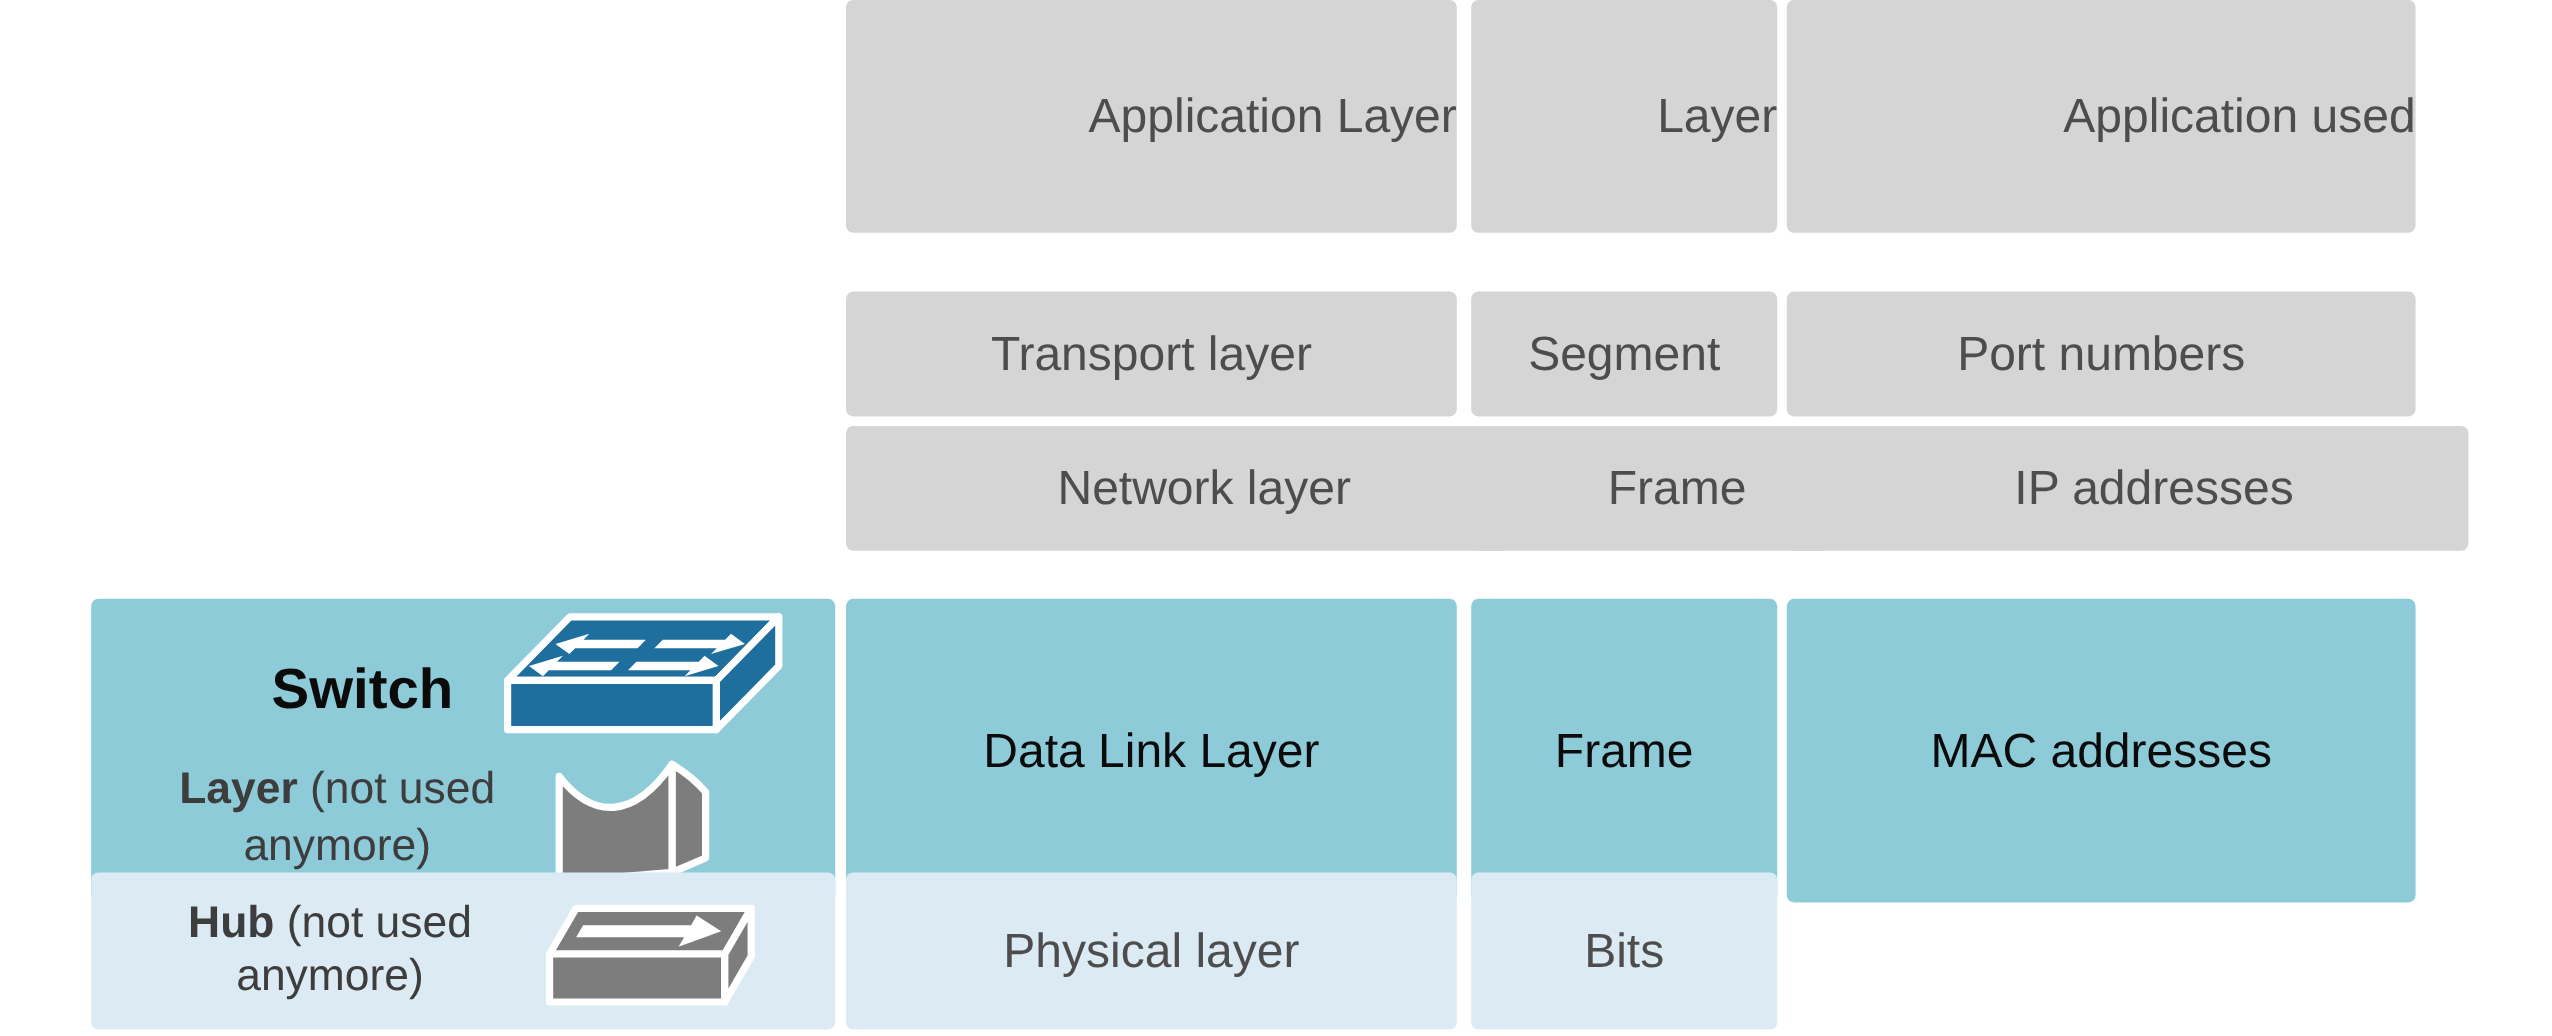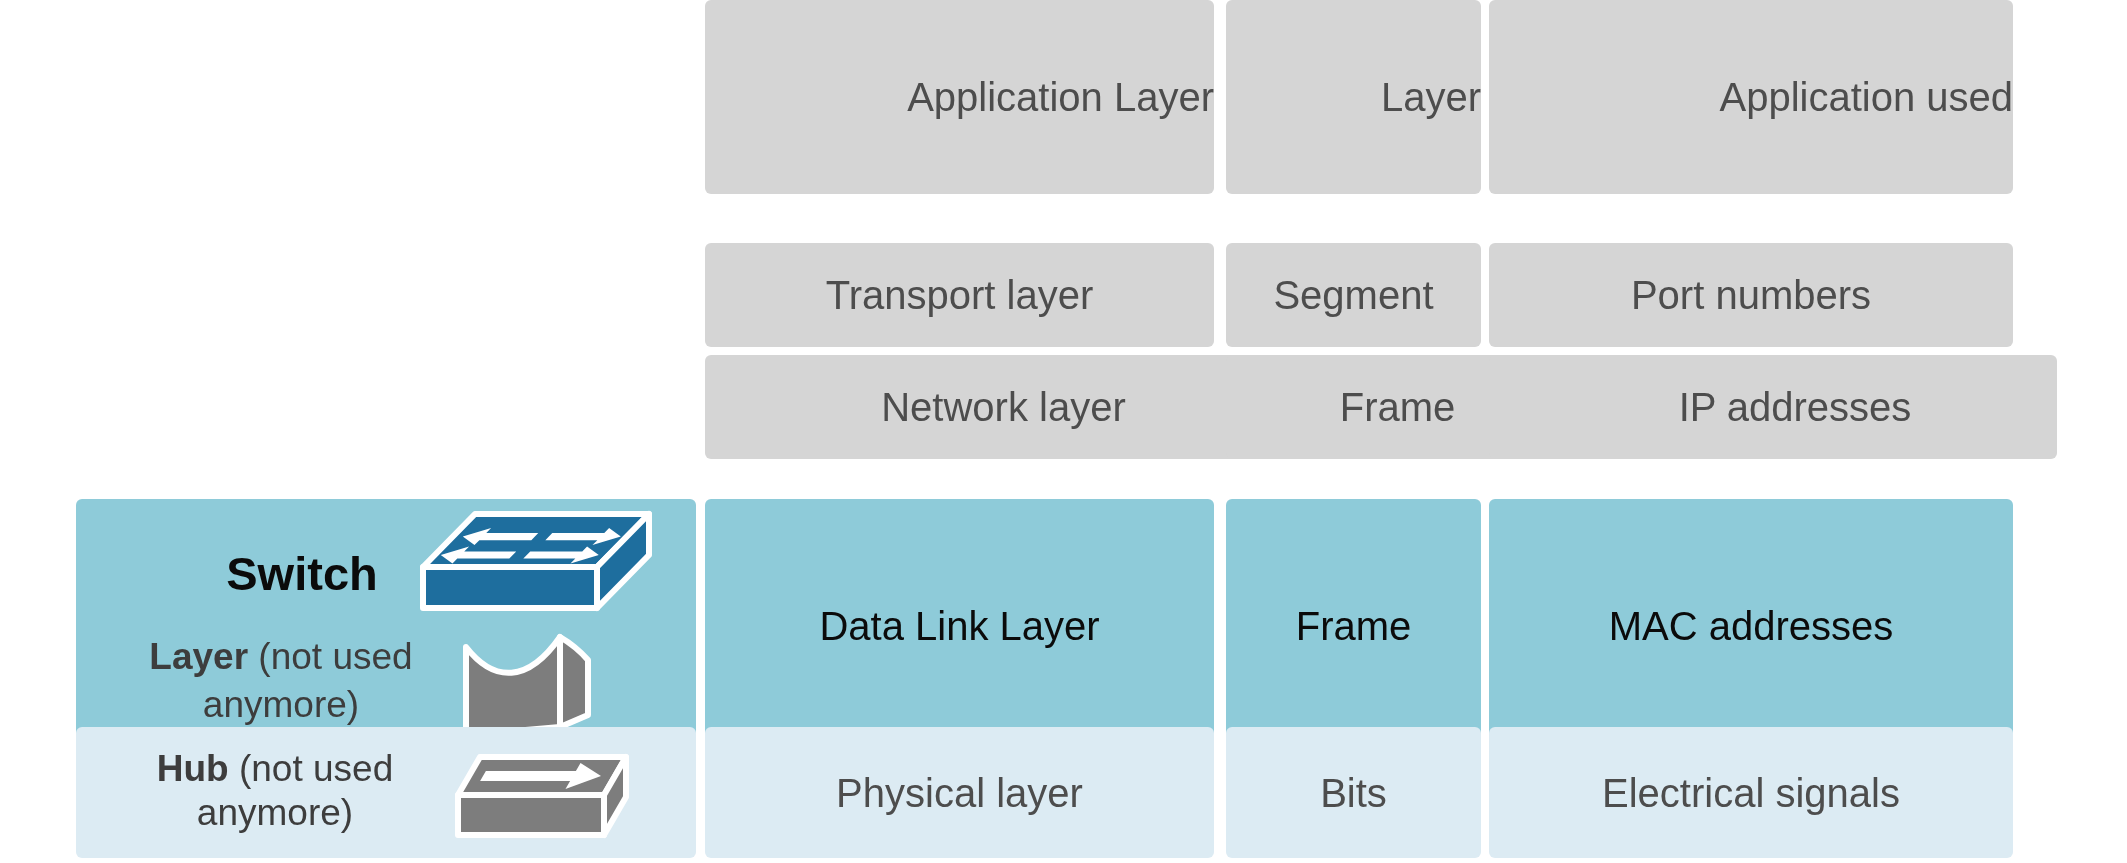--- a/index.html
+++ b/index.html
@@ -165,17 +165,14 @@
   <div class="box teal c3 r4">
       <span>MAC addresses</span>
     </div>
 
   <div class="box light c1 r5">
       <span>Physical layer</span>
     </div>
   <div class="box light c2 r5">
       <span>Bits</span>
     </div>
-  <div class="box light c3 r5">
-      <span>Electrical signals</span>
-    </div>
 
 </div>
 
 </body></html>

